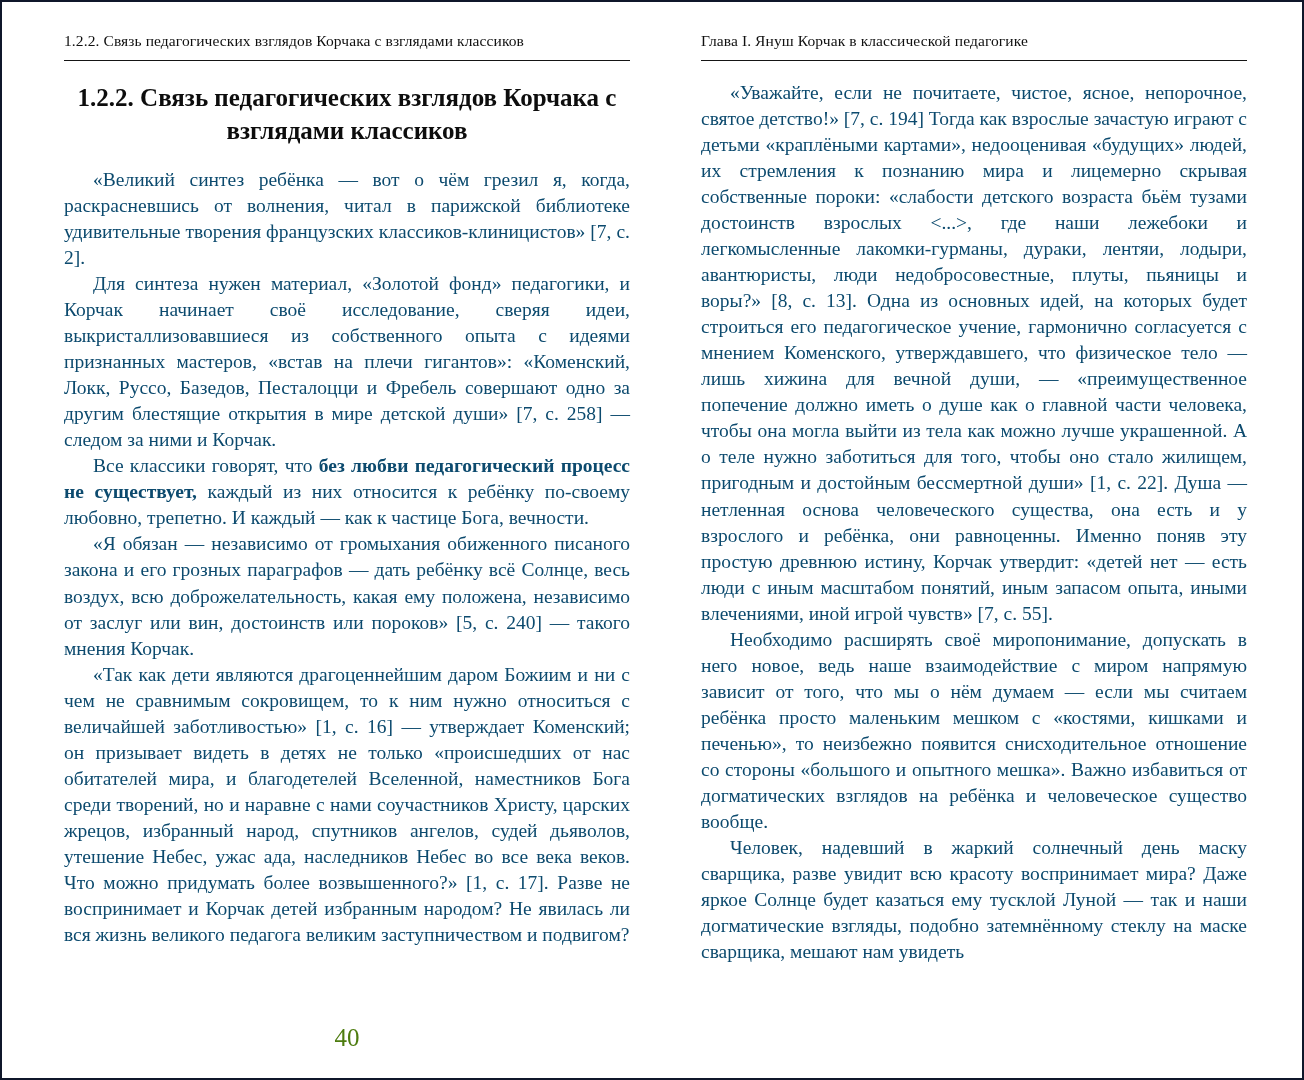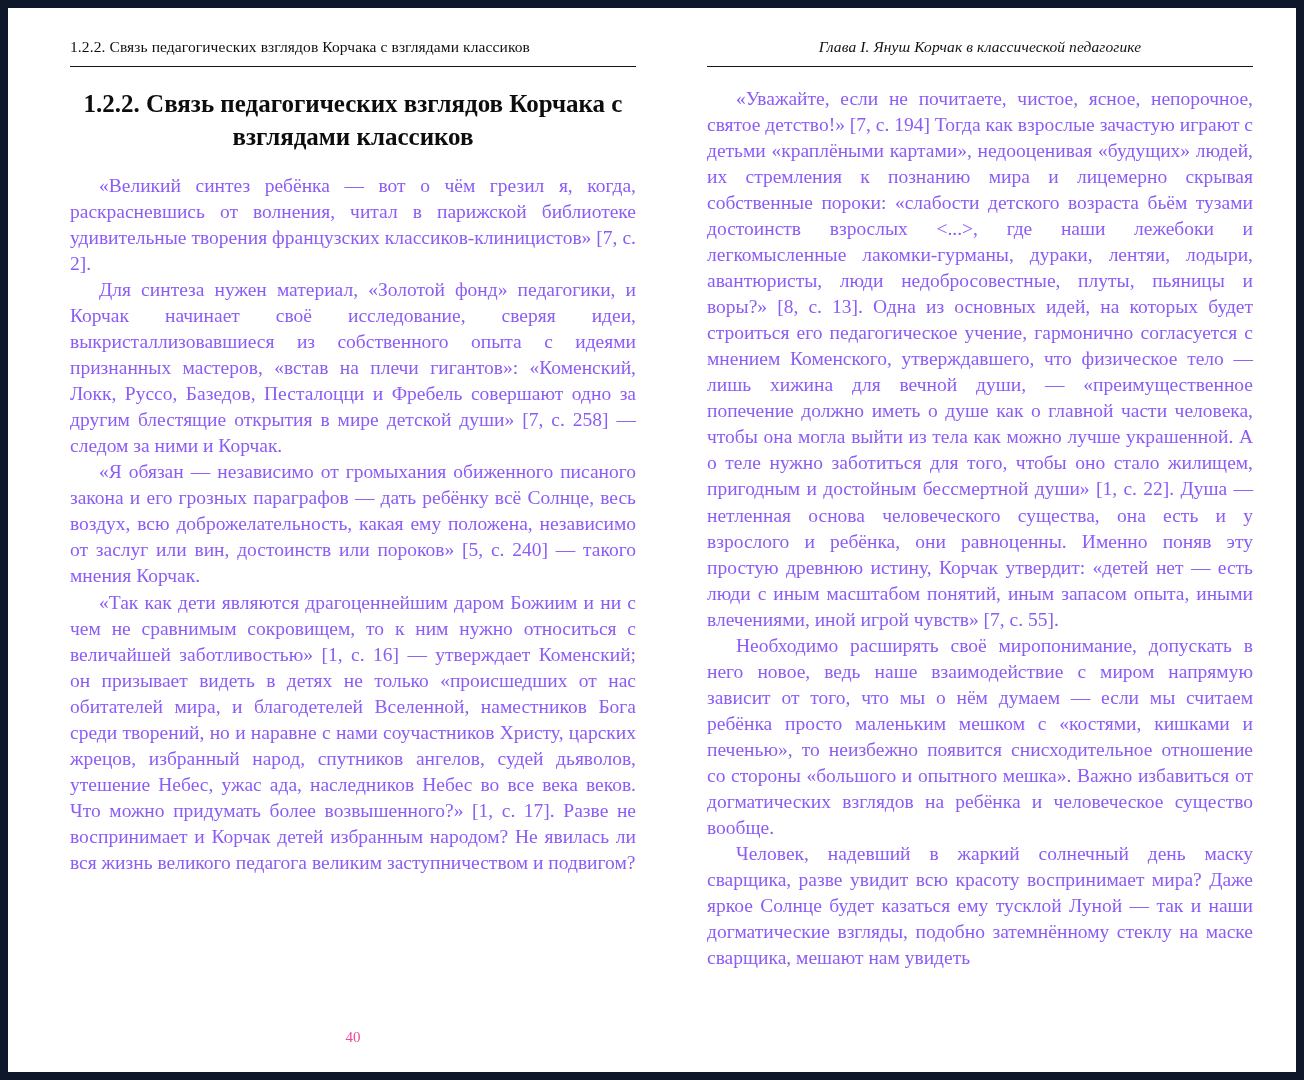--- a/index.html
+++ b/index.html
@@ -4,38 +4,38 @@
 <style>
   * { margin: 0; padding: 0; box-sizing: border-box; }
   html, body { background: #ffffff; }
   body { font-family: "Liberation Serif", "DejaVu Serif", serif; color: #141414; }
 
   .sheet {
     position: relative;
     width: 1304px;
     height: 1080px;
     background: #ffffff;
-    border: 8px solid #0f172a;
+    border: 2px solid #0f172a;
     overflow: hidden;
   }
 
   .page { position: absolute; top: 0; height: 100%; }
   .page-left  { left: 62px;  width: 566px; }
   .page-right { left: 699px; width: 546px; }
 
   .running-header {
     position: absolute;
     top: 30px; left: 0; right: 0;
     font-size: 15.5px;
     letter-spacing: 0.1px;
     color: #101010;
     white-space: nowrap;
     overflow: hidden;
   }
-  .page-right .running-header { text-align: center; font-style: italic; }
+  .page-right .running-header { text-align: left; }
 
   .header-rule {
     position: absolute;
     top: 58px; left: 0; right: 0;
     border-top: 1.6px solid #151515;
   }
 
   .content { position: absolute; top: 74px; left: 0; right: 0; }
 
   .title {
@@ -45,48 +45,49 @@
     text-align: center;
     margin: 6px 4px 20px 4px;
     color: #0d0d0d;
   }
 
   .para {
     font-size: 19.5px;
     line-height: 1.335;
     text-align: justify;
     text-indent: 29px;
-    color: #8b5cf6;
+    color: #0c4a6e;
     hyphens: auto;
     -webkit-hyphens: auto;
   }
   .para .b { font-weight: bold; }
 
   .page-number {
     position: absolute;
     bottom: 26px; left: 0; right: 0;
     text-align: center;
-    font-size: 15px;
-    color: #ec4899;
+    font-size: 25px;
+    color: #4d7c0f;
   }
 </style>
 </head>
 <body>
 
 <div class="sheet">
 
   <div class="page page-left">
     <div class="running-header">1.2.2. Связь педагогических взглядов Корчака с взглядами классиков</div>
     <div class="header-rule"></div>
 
     <div class="content">
       <h1 class="title">1.2.2. Связь педагогических взглядов Корчака с взглядами классиков</h1>
       <div>
           <p class="para"><span>«Великий синтез ребёнка — вот о чём грезил я, когда, раскрасневшись от волнения, читал в парижской библиотеке удивительные творения французских классиков-клиницистов» [7, с. 2].</span></p>
           <p class="para"><span>Для синтеза нужен материал, «Золотой фонд» педагогики, и Корчак начинает своё исследование, сверяя идеи, выкристаллизовавшиеся из собственного опыта с идеями признанных мастеров, «встав на плечи гигантов»: «Коменский, Локк, Руссо, Базедов, Песталоцци и Фребель совершают одно за другим блестящие открытия в мире детской души» [7, с. 258] — следом за ними и Корчак.</span></p>
+          <p class="para"><span>Все классики говорят, что </span><span class="b">без любви педагогический процесс не существует,</span><span> каждый из них относится к ребёнку по-своему любовно, трепетно. И каждый — как к частице Бога, вечности.</span></p>
           <p class="para"><span>«Я обязан — независимо от громыхания обиженного писаного закона и его грозных параграфов — дать ребёнку всё Солнце, весь воздух, всю доброжелательность, какая ему положена, независимо от заслуг или вин, достоинств или пороков» [5, с. 240] — такого мнения Корчак.</span></p>
           <p class="para"><span>«Так как дети являются драгоценнейшим даром Божиим и ни с чем не сравнимым сокровищем, то к ним нужно относиться с величайшей заботливостью» [1, с. 16] — утверждает Коменский; он призывает видеть в детях не только «происшедших от нас обитателей мира, и благодетелей Вселенной, наместников Бога среди творений, но и наравне с нами соучастников Христу, царских жрецов, избранный народ, спутников ангелов, судей дьяволов, утешение Небес, ужас ада, наследников Небес во все века веков. Что можно придумать более возвышенного?» [1, с. 17]. Разве не воспринимает и Корчак детей избранным народом? Не явилась ли вся жизнь великого педагога великим заступничеством и подвигом?</span></p>
         </div>
     </div>
 
     <div class="page-number">40</div>
   </div>
 
   <div class="page page-right">
     <div class="running-header">Глава I. Януш Корчак в классической педагогике</div>

